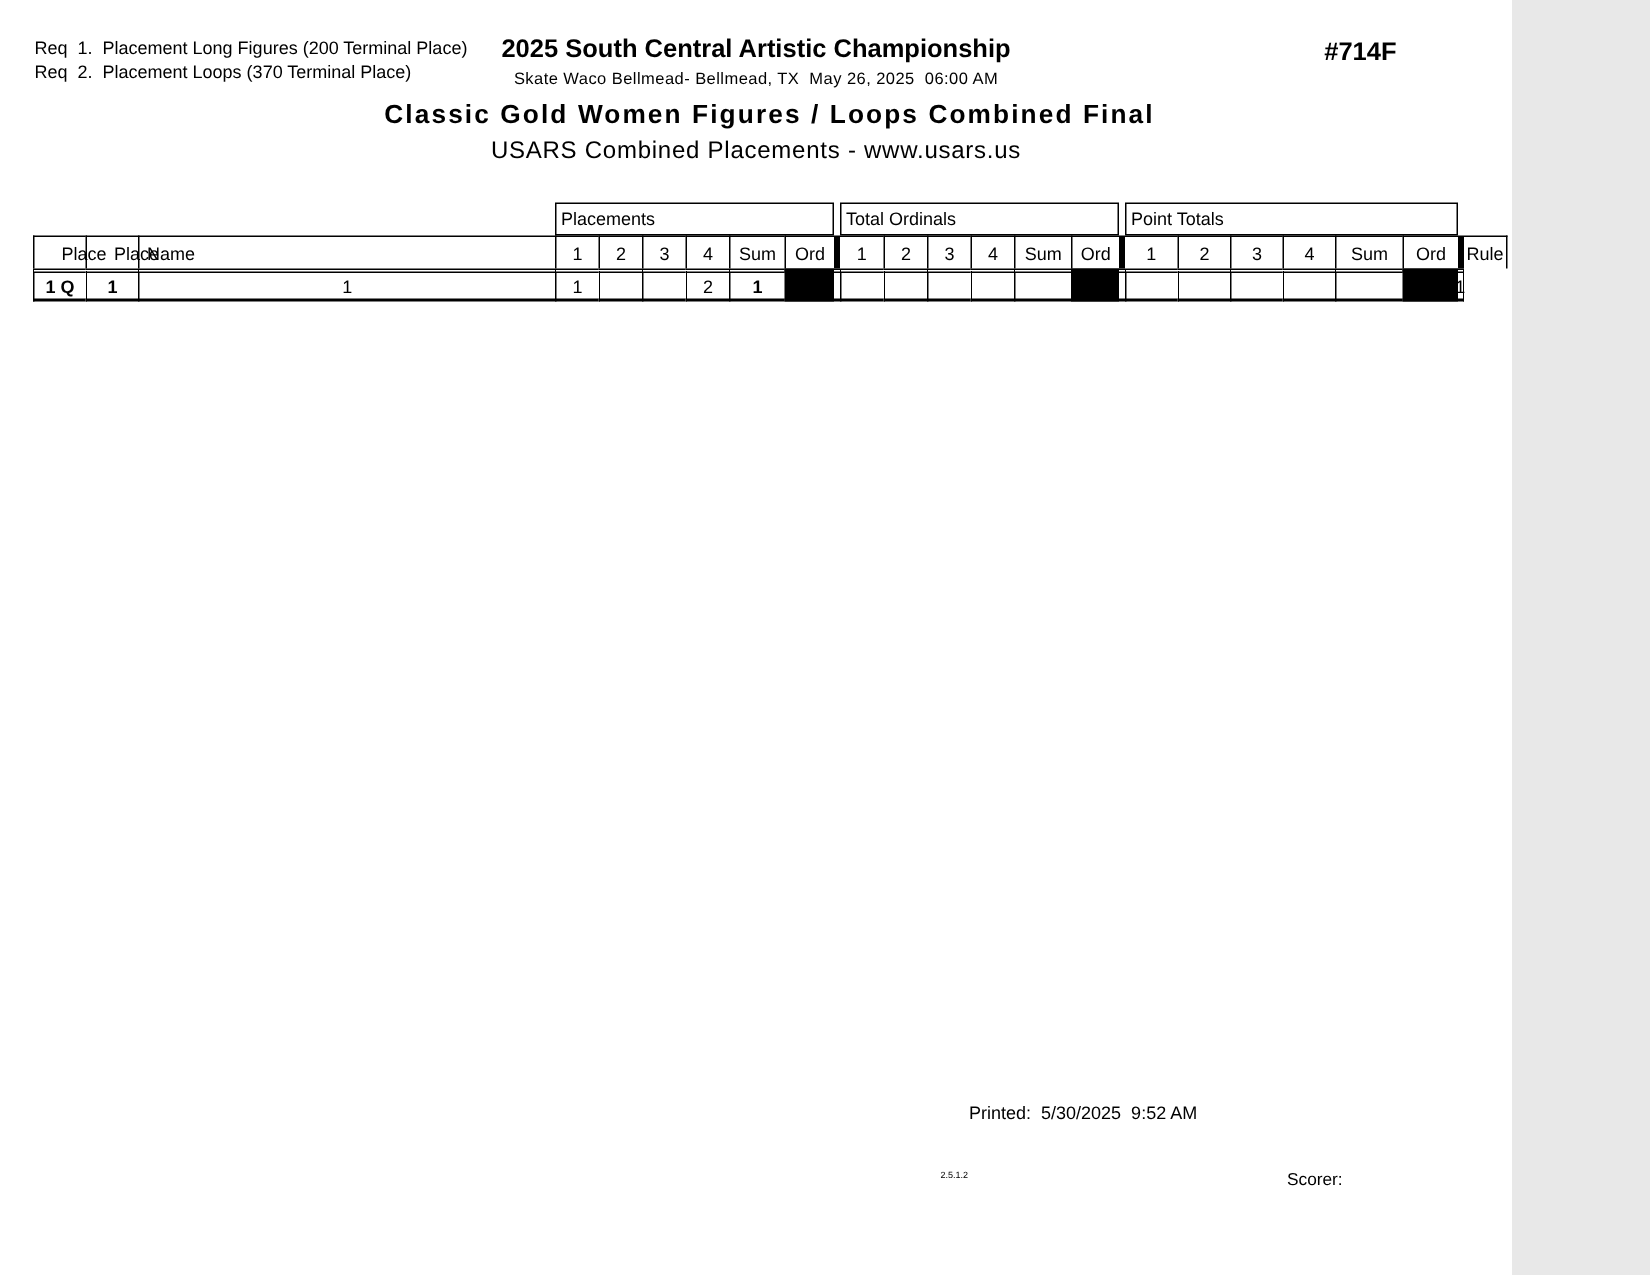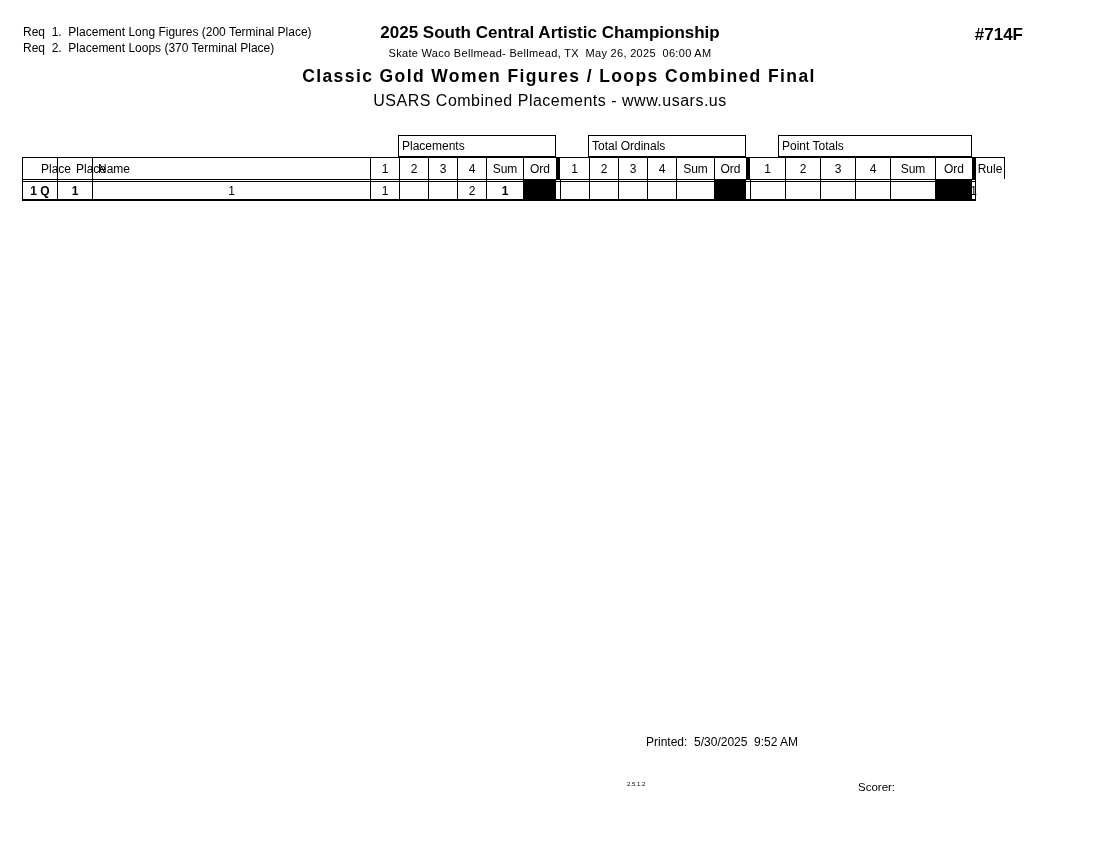--- a/index.html
+++ b/index.html
@@ -1,18 +1,18 @@
 <!DOCTYPE html>
 <html><head>
 <meta charset="utf-8">
 <style>
   html, body { margin:0; padding:0; background:#e8e8e8; }
   .page {
     position:relative;
-    width:1100px; height:850px;
+    width:1008px; height:850px;
     background:#ffffff;
     font-family:"Liberation Sans", sans-serif;
     color:#000;
     overflow:hidden;
   }
 
   
   .req-block { position:absolute; left:23px; top:24px; font-size:12px; line-height:16px; }
   .req-line { white-space:pre; }
 
@@ -31,21 +31,21 @@
     display:grid;
     grid-template-columns:
       35px 35px 278px                       
       29px 29px 29px 29px 37px 33px 4px     
       29px 29px 29px 29px 38px 32px 4px     
       35px 35px 35px 35px 45px 37px 4px     
       29px;                                 
     font-size:12px;
   }
   .cell { display:flex; align-items:center; justify-content:center; box-sizing:border-box; }
-  .r1 { height:22px;margin-left:28px; }
+  .r1 { height:22px; }
   .r2 { height:22px; }
   .r3 { height:22px; }
 
   .blank3 { grid-column: span 3; }
   .gbox { grid-column: span 6; border:1px solid #000; justify-content:flex-start; padding-left:3px; }
 
   .hd { border-top:1px solid #000; border-left:1px solid #000; }
   .hd.ns { border-left:none; }
   .hd.end { border-right:1px solid #000; }
 

